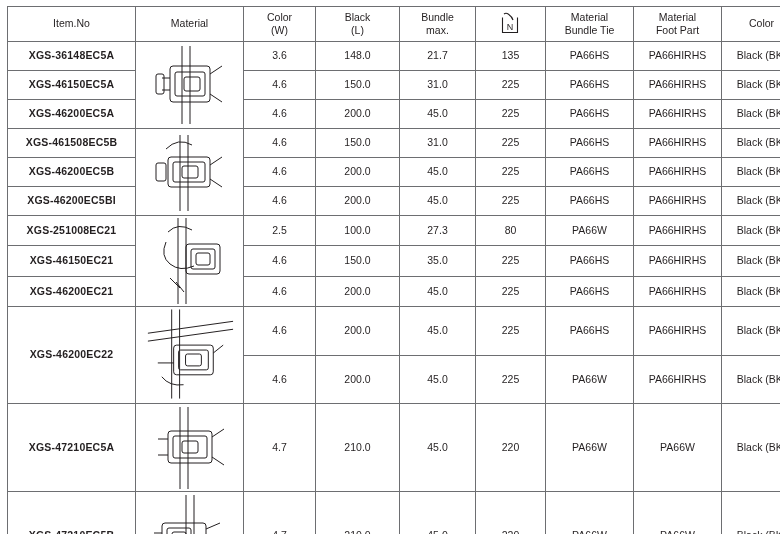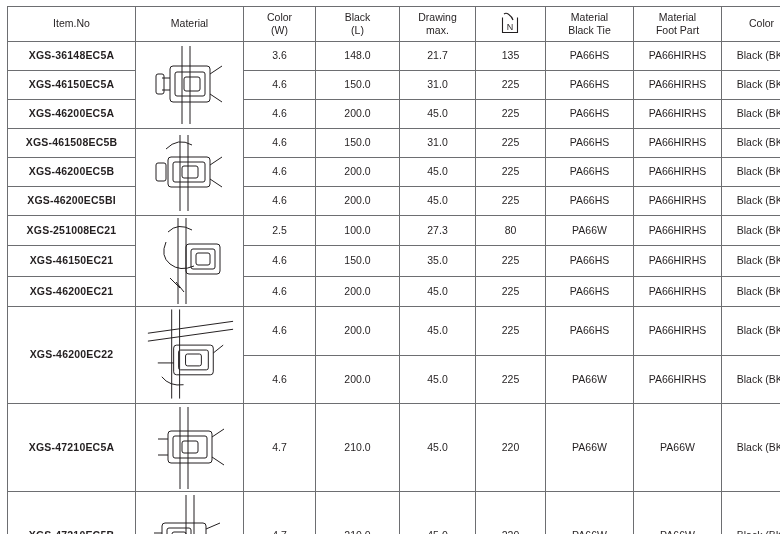--- a/index.html
+++ b/index.html
@@ -108,35 +108,35 @@
         </th>
         <th>
           <span class="l1">Color</span>
           <span class="l2">(W)</span>
         </th>
         <th>
           <span class="l1">Black</span>
           <span class="l2">(L)</span>
         </th>
         <th>
-          <span class="l1">Drawing</span>
+          <span class="l1">Bundle</span>
           <span class="l2">max.</span>
         </th>
         <th>
           <div class="force-head">
             <svg width="30" height="26" viewBox="0 0 30 26" aria-hidden="true">
               <path d="M8 3 C8 3 10 1.5 12.5 3.2 C15 5 16.5 7 17 9" fill="none" stroke="#231f20" stroke-width="1.1"></path>
               <path d="M6.5 6.5 L6.5 21.5 L21.5 21.5 L21.5 6.5" fill="none" stroke="#231f20" stroke-width="1.1"></path>
               <text x="14" y="19" font-family="Liberation Sans, sans-serif" font-size="9" fill="#231f20" text-anchor="middle">N</text>
             </svg>
           </div>
         </th>
         <th>
           <span class="l1">Material</span>
-          <span class="l2">Black Tie</span>
+          <span class="l2">Bundle Tie</span>
         </th>
         <th>
           <span class="l1">Material</span>
           <span class="l2">Foot Part</span>
         </th>
         <th>
           <span class="l1">Color</span>
         </th>
       </tr>
     </thead>

